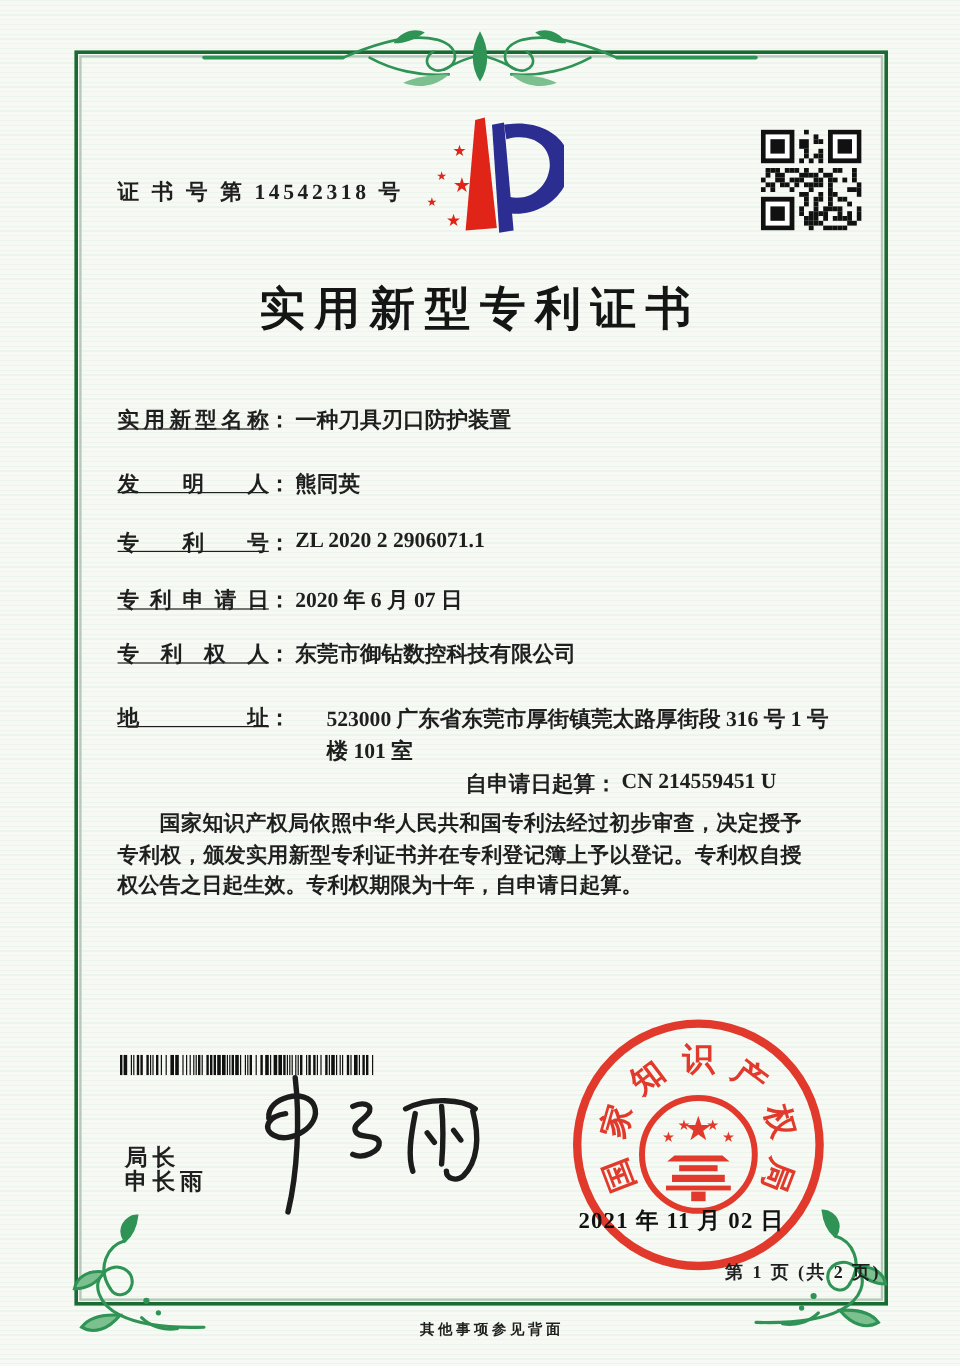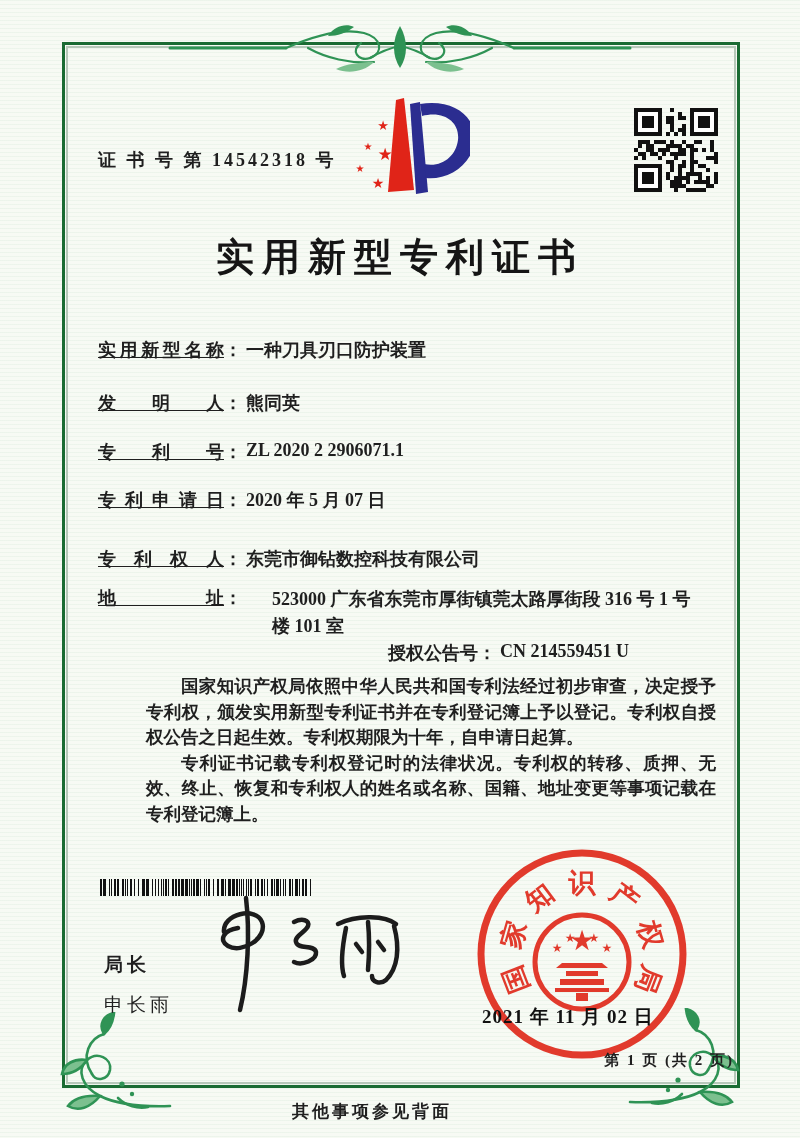--- a/index.html
+++ b/index.html
@@ -37,45 +37,45 @@
     display:inline-block;width:126px;text-align:justify;text-align-last:justify;
     vertical-align:top;
     text-decoration:underline;
   }
   .fcolon{display:inline-block;vertical-align:top;}
   .fvalue{display:inline-block;vertical-align:top;margin-left:4px;}
   .field-name{top:338px;}
   .field-inventor{top:391px;}
   .field-patentno{top:440px;}
   .field-filing{top:488px;}
-  .field-patentee{top:547px;}
+  .field-patentee{top:533px;}
   .field-address{top:586px;}
   .field-address .fvalue{width:430px;white-space:normal;line-height:27px;margin-left:30px;}
   .field-grant{top:641px;}
   .grant-no{position:absolute;left:290px;top:0;white-space:nowrap;}
   .paras{
     position:absolute;left:98px;top:674px;width:570px;
-    font-size:17.5px;font-weight:600;line-height:25.5px;text-align:justify;margin-left:48px;
+    font-size:17.5px;font-weight:600;line-height:25.5px;text-align:justify;
   }
   .paras p{margin:0;text-indent:2em;}
   .barcode{position:absolute;left:100px;top:879px;width:212px;height:17px;}
   .director-label{position:absolute;left:104px;top:936px;font-size:19px;font-weight:600;letter-spacing:4px;margin-top:16px;}
-  .director-name{position:absolute;left:104px;top:992px;font-size:19px;font-weight:400;letter-spacing:4px;}
+  .director-name{position:absolute;left:104px;top:972px;font-size:19px;font-weight:700;letter-spacing:4px;}
   .signature{position:absolute;left:198px;top:892px;width:230px;height:125px;}
   .seal{position:absolute;left:476px;top:848px;width:212px;height:212px;}
   .seal-date{
     position:absolute;left:482px;top:1004px;font-size:19px;font-weight:700;letter-spacing:1px;color:#111;
   }
   .page-footer{
     position:absolute;left:62px;top:1051px;width:672px;text-align:right;
     font-size:15px;font-weight:600;letter-spacing:2px;
   }
   .back-note{
     position:absolute;left:0;top:1100px;width:744px;text-align:center;
-    font-size:17px;font-weight:600;letter-spacing:3px;
+    font-size:12px;font-weight:600;letter-spacing:3px;padding-left:38px;
   }
   .ornament{position:absolute;pointer-events:none;}
   .orn-top{left:168px;top:18px;width:464px;height:60px;}
   .orn-bl{left:40px;top:1012px;width:132px;height:112px;}
   .orn-br{left:628px;top:1008px;width:132px;height:112px;transform:scaleX(-1);}
 </style>
 </head>
 <body>
 
 <div class="paper-texture"></div>
@@ -282,38 +282,37 @@
   <div class="field field-name">
     <span class="flabel">实用新型名称</span><span class="fcolon">：</span><span class="fvalue">一种刀具刃口防护装置</span>
   </div>
   <div class="field field-inventor">
     <span class="flabel">发明人</span><span class="fcolon">：</span><span class="fvalue">熊同英</span>
   </div>
   <div class="field field-patentno">
     <span class="flabel">专利号</span><span class="fcolon">：</span><span class="fvalue">ZL 2020 2 2906071.1</span>
   </div>
   <div class="field field-filing">
-    <span class="flabel">专利申请日</span><span class="fcolon">：</span><span class="fvalue">2020 年 5 月 07 日</span>
+    <span class="flabel">专利申请日</span><span class="fcolon">：</span><span class="fvalue">2020 年 6 月 07 日</span>
   </div>
   <div class="field field-patentee">
     <span class="flabel">专利权人</span><span class="fcolon">：</span><span class="fvalue">东莞市御钻数控科技有限公司</span>
   </div>
   <div class="field field-address">
     <span class="flabel">地址</span><span class="fcolon">：</span><span class="fvalue">523000 广东省东莞市厚街镇莞太路厚街段 316 号 1 号楼 101 室</span>
   </div>
   <div class="field field-grant">
     <span class="grant-no">
-      <span>授权公告号</span><span>：</span><span class="fvalue">CN 214559451 U</span>
+      <span>自申请日起算</span><span>：</span><span class="fvalue">CN 214559451 U</span>
     </span>
   </div>
 </div>
 
 <div class="paras">
   <p>国家知识产权局依照中华人民共和国专利法经过初步审查，决定授予专利权，颁发实用新型专利证书并在专利登记簿上予以登记。专利权自授权公告之日起生效。专利权期限为十年，自申请日起算。</p>
-  <p>专利证书记载专利权登记时的法律状况。专利权的转移、质押、无效、终止、恢复和专利权人的姓名或名称、国籍、地址变更等事项记载在专利登记簿上。</p>
 </div>
 
 <svg id="barcode" class="barcode" viewBox="0 0 212 17" preserveAspectRatio="none">
     <rect x="0" y="0" width="2" height="17" fill="#111"></rect>
     <rect x="3" y="0" width="3" height="17" fill="#111"></rect>
     <rect x="9" y="0" width="1" height="17" fill="#111"></rect>
     <rect x="11" y="0" width="1" height="17" fill="#111"></rect>
     <rect x="14" y="0" width="2" height="17" fill="#111"></rect>
     <rect x="17" y="0" width="2" height="17" fill="#111"></rect>
     <rect x="22" y="0" width="2" height="17" fill="#111"></rect>

